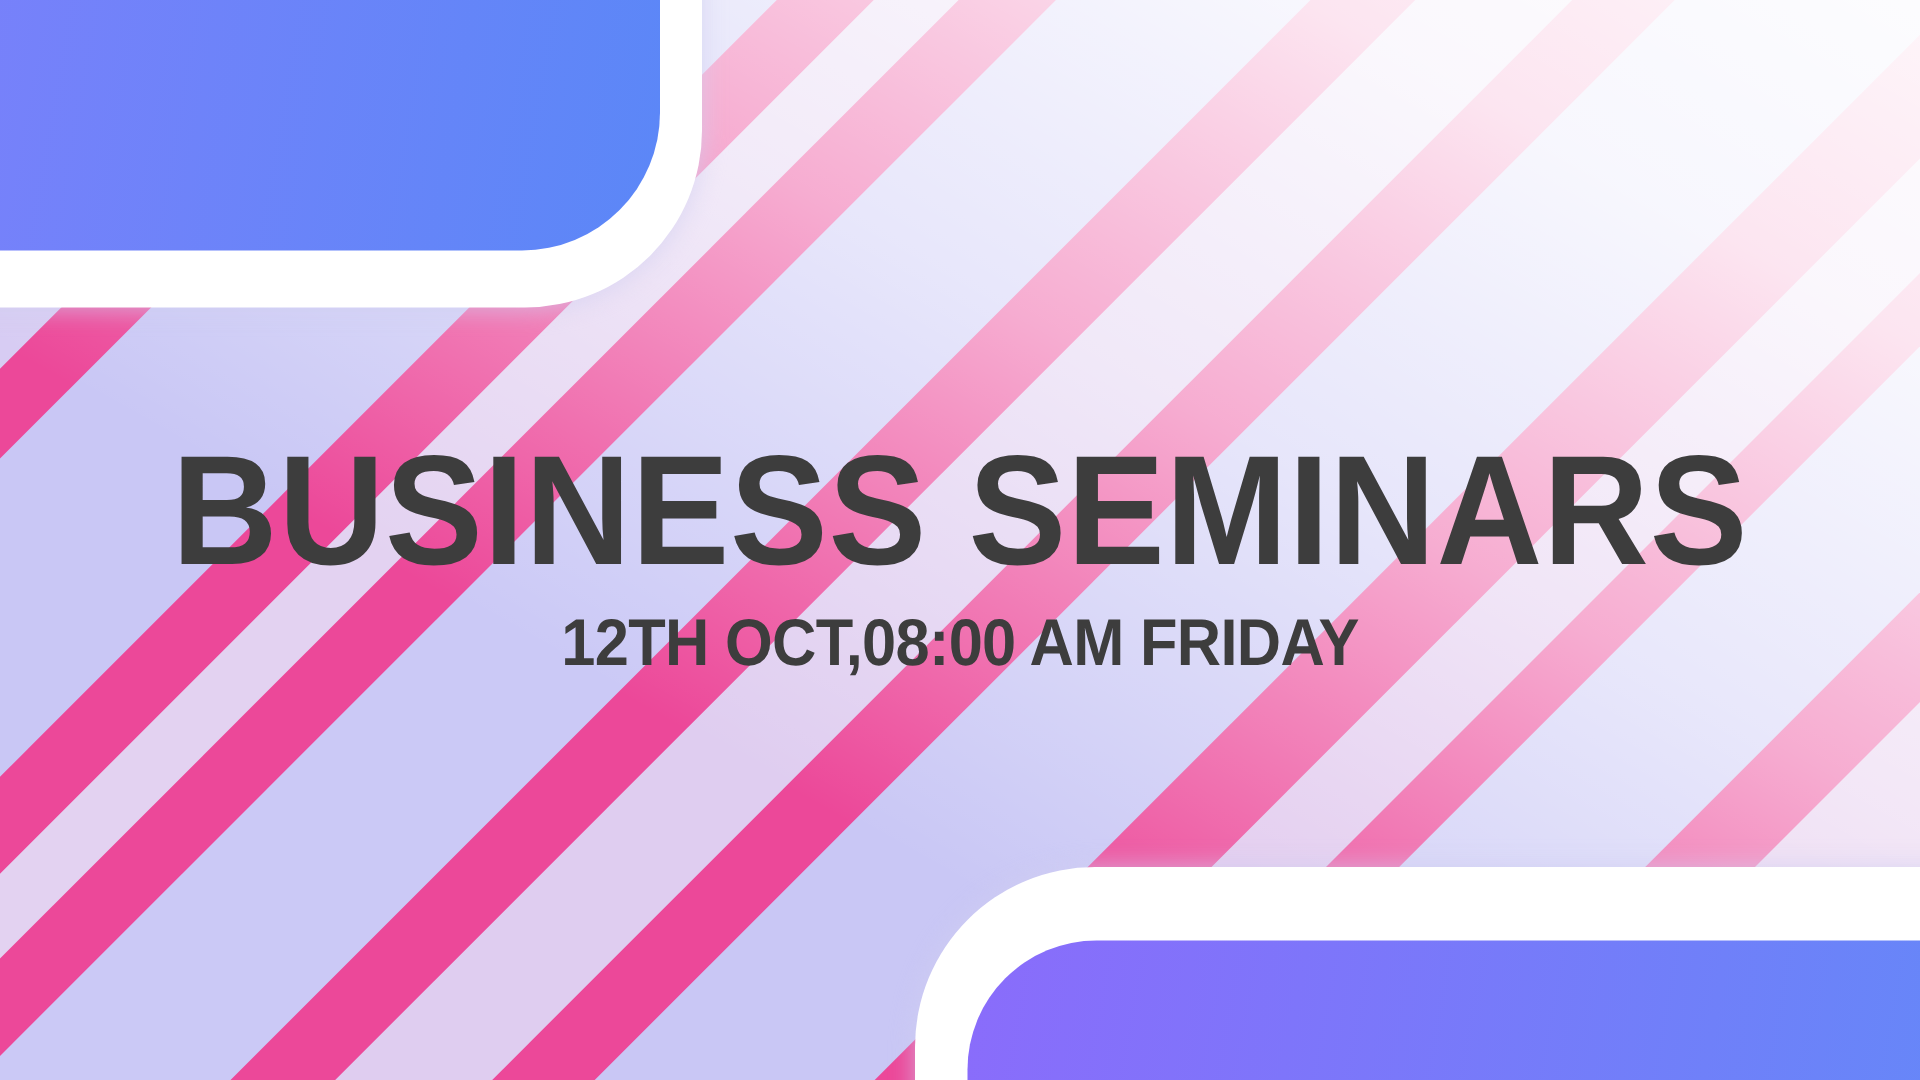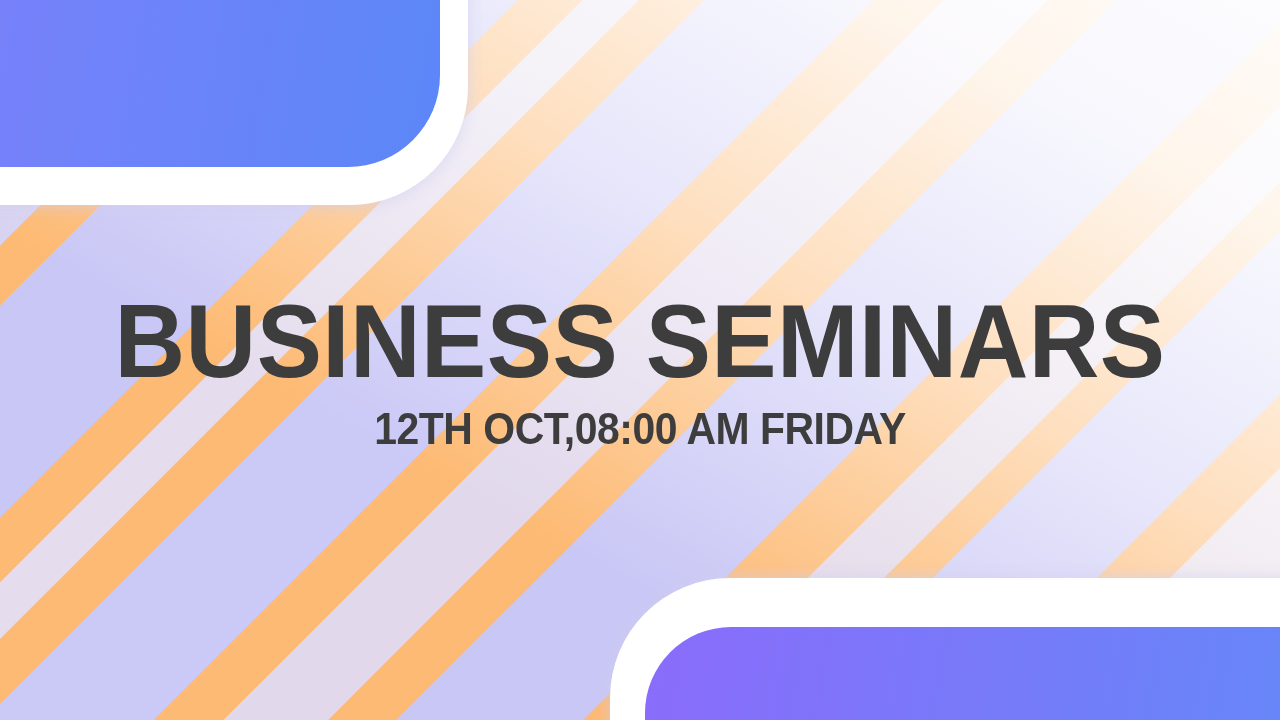--- a/index.html
+++ b/index.html
@@ -136,21 +136,21 @@
     font-weight: 700;
     letter-spacing: -0.5px;
     color: #3d3d3d;
     transform: scaleX(0.93);
     white-space: nowrap;
   }
 </style>
 </head>
 <body>
 
-<div id="poster" style="background: #fdba74;">
+<div id="poster" style="background: #ec4899;">
 
   <div class="stripe-layer" id="stripe-layer">
       <div class="stripe" style="left: -6%; width: 96px; background: rgb(198, 195, 244); opacity: 1;"></div>
       <div class="stripe" style="left: 3%; width: 58px; background: rgb(214, 212, 248); opacity: 0.95;"></div>
       <div class="stripe" style="left: 10%; width: 150px; background: rgb(201, 199, 245); opacity: 1;"></div>
       <div class="stripe" style="left: 21%; width: 40px; background: rgb(226, 225, 251); opacity: 0.9;"></div>
       <div class="stripe" style="left: 27%; width: 120px; background: rgb(203, 201, 246); opacity: 1;"></div>
       <div class="stripe" style="left: 37%; width: 74px; background: rgb(222, 220, 250); opacity: 0.9;"></div>
       <div class="stripe" style="left: 45%; width: 132px; background: rgb(201, 199, 245); opacity: 1;"></div>
       <div class="stripe" style="left: 56%; width: 54px; background: rgb(221, 221, 251); opacity: 0.85;"></div>

